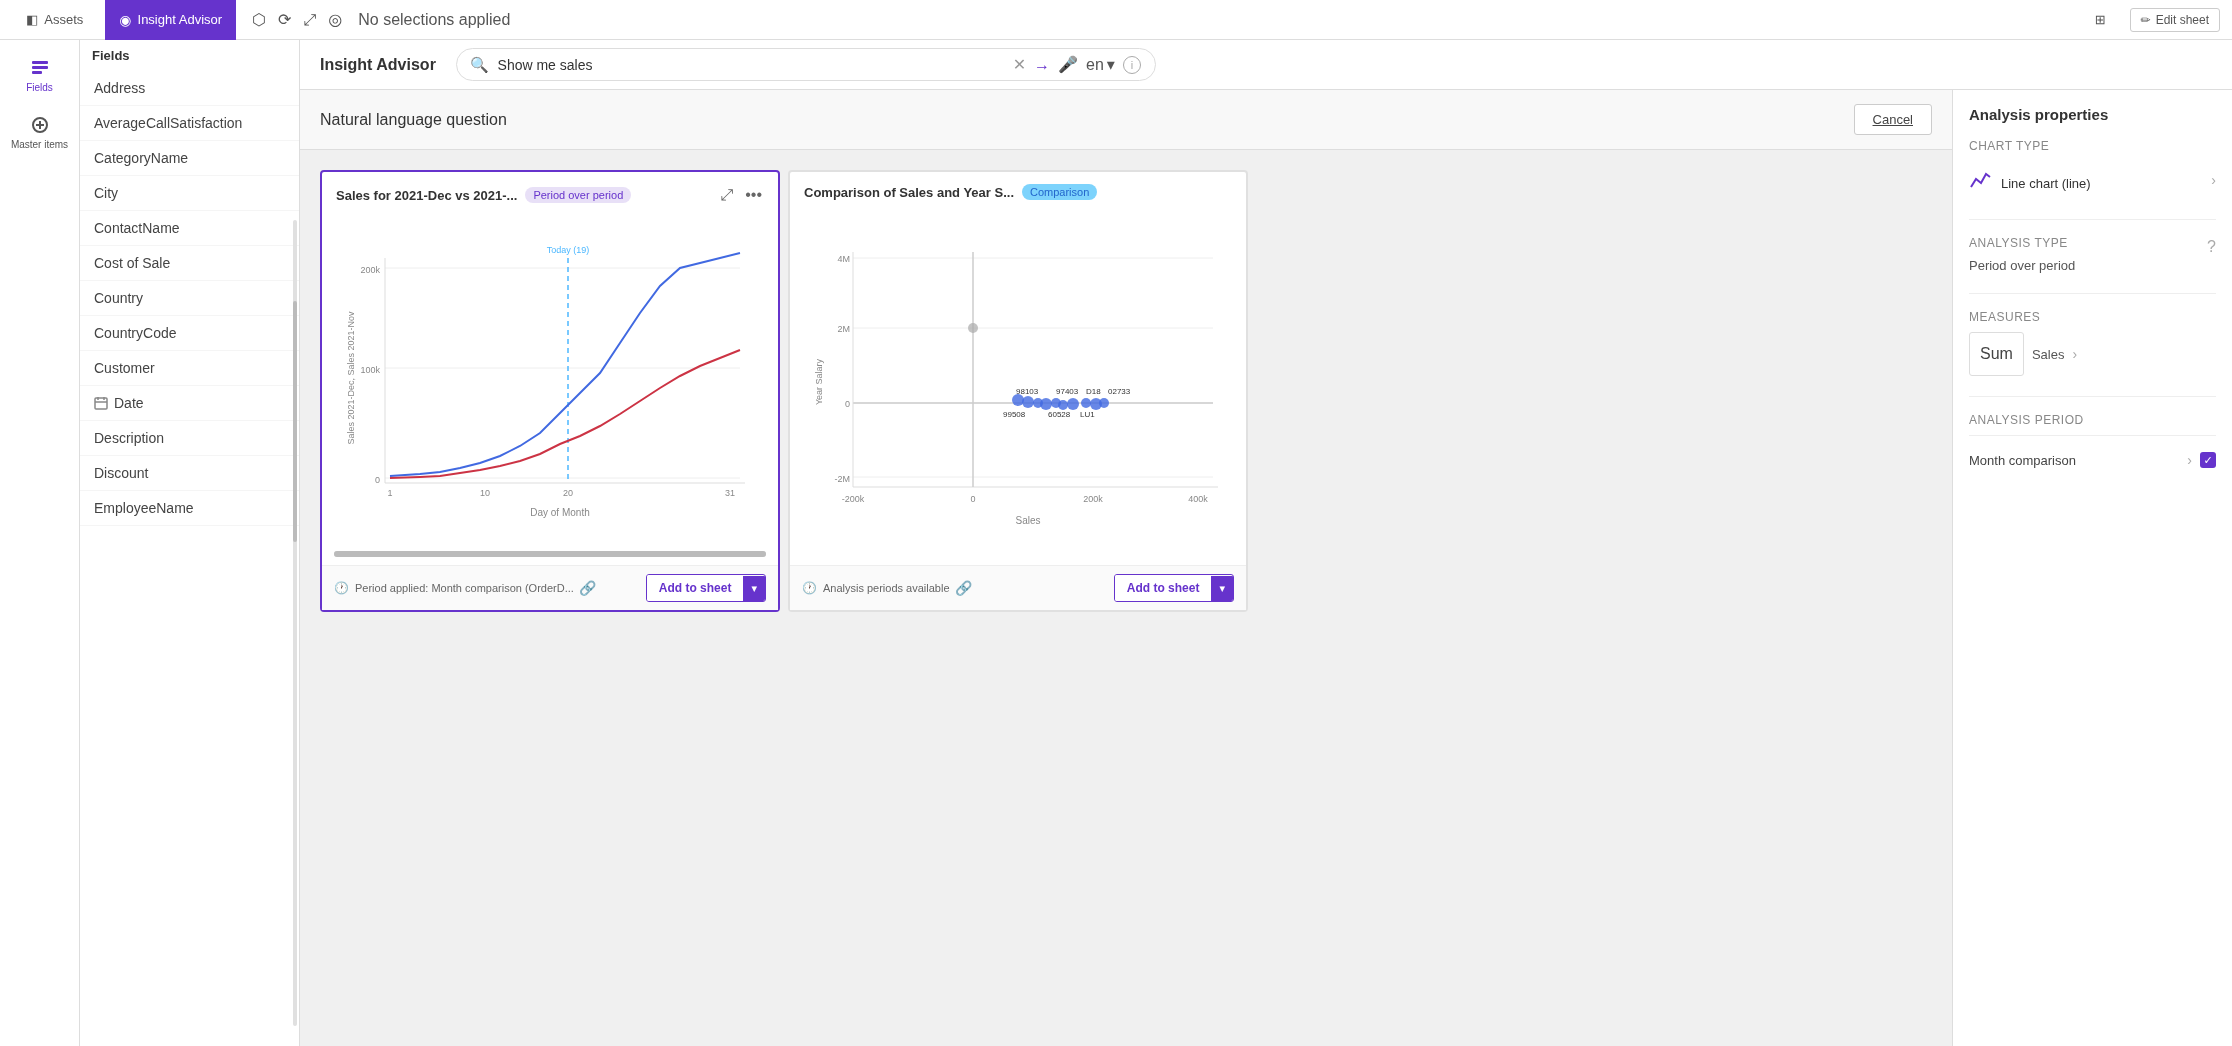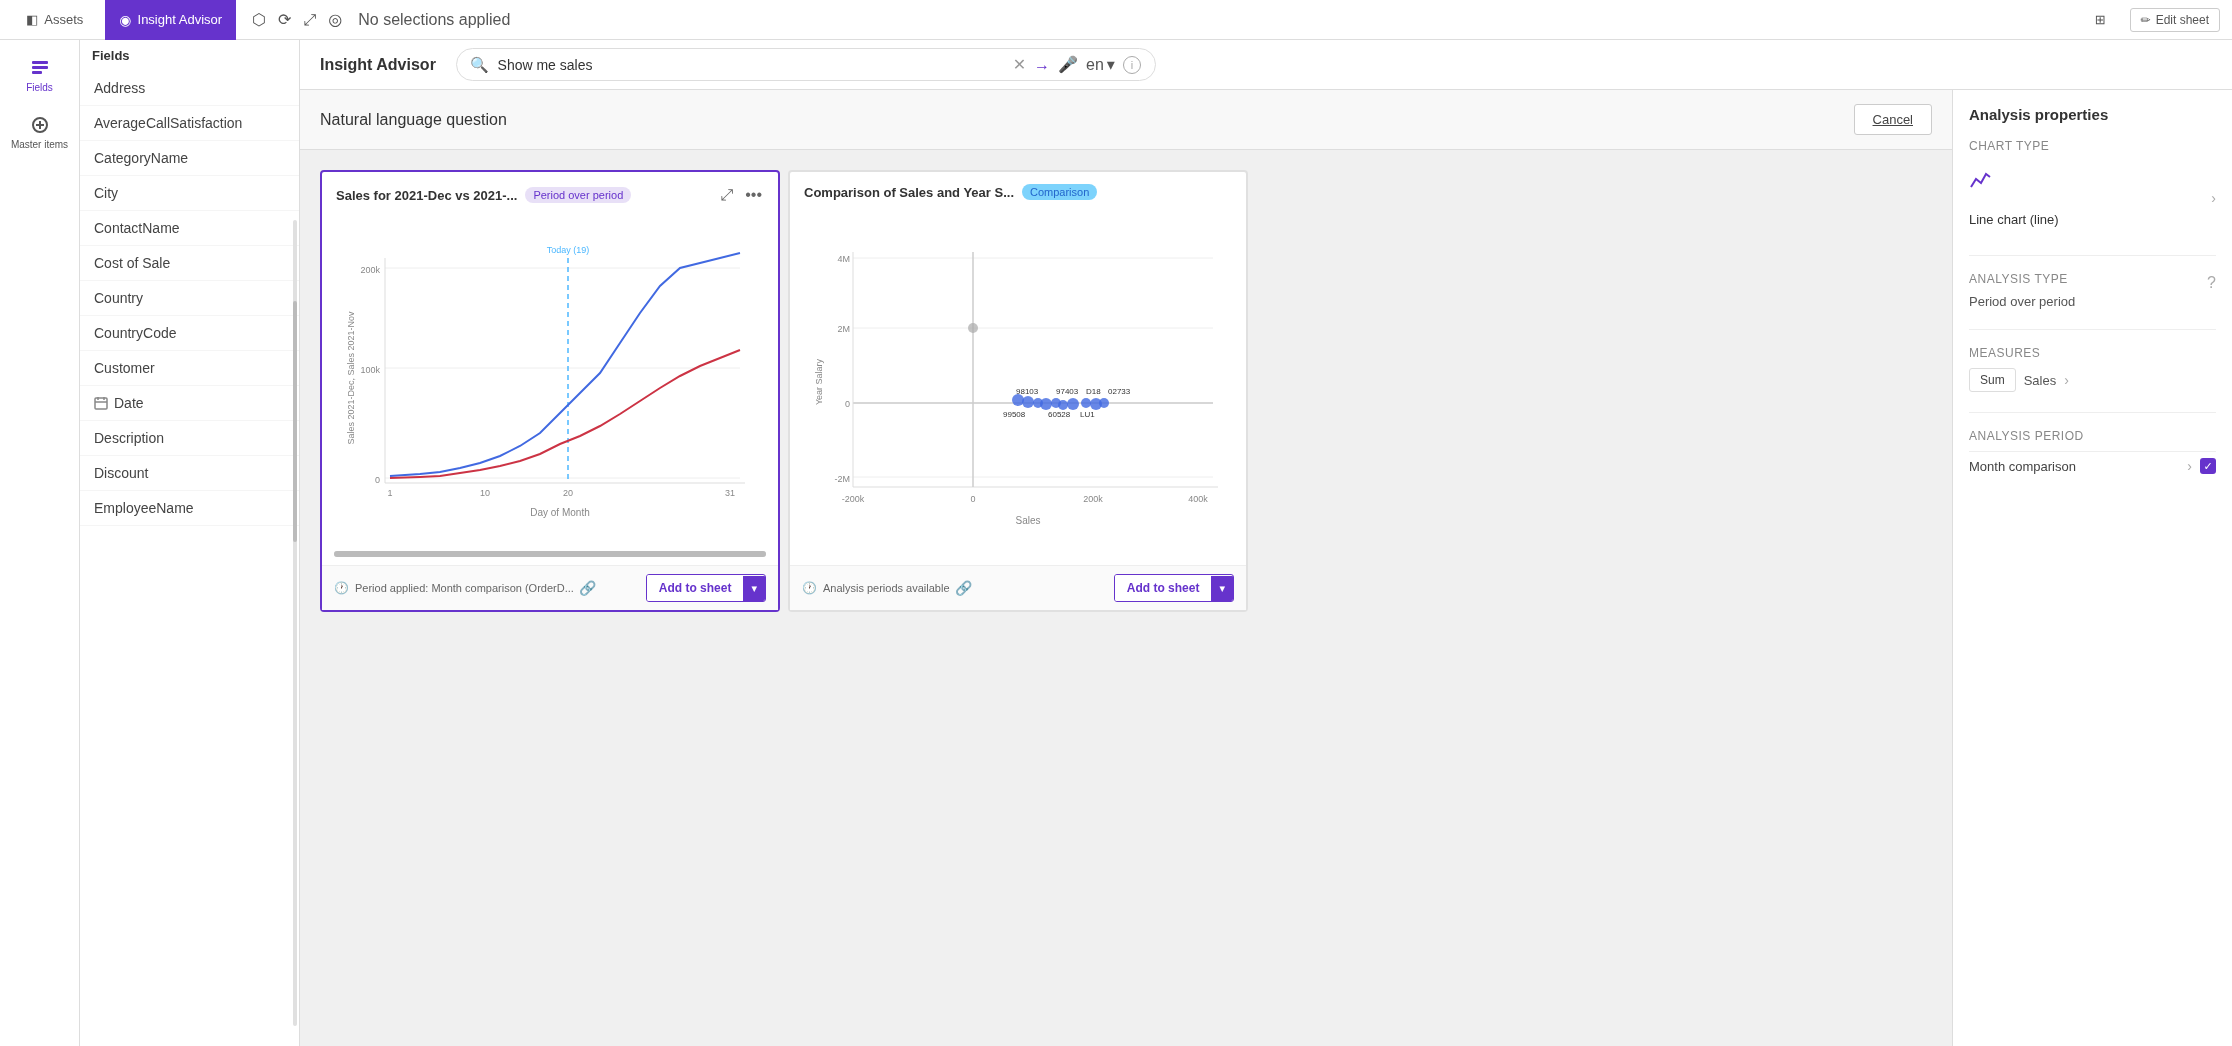--- a/index.html
+++ b/index.html
@@ -177,33 +177,33 @@
       width: 280px; background: #fff; border-left: 1px solid #ddd;
       padding: 16px; overflow-y: auto;
     }
     .prop-title { font-size: 15px; font-weight: 600; color: #333; margin-bottom: 16px; }
     .prop-section { margin-bottom: 20px; }
     .prop-section-title { font-size: 12px; color: #888; margin-bottom: 8px; text-transform: uppercase; letter-spacing: 0.5px; }
     .prop-chart-type {
       display: flex; align-items: center; justify-content: space-between;
       padding: 8px 0;
     }
-    .prop-chart-type-left { display: flex; align-items: flex-start; gap: 21px; flex-direction: column; }
+    .prop-chart-type-left { display: flex; align-items: flex-end; gap: 10px; }
     .prop-chart-type-name { font-size: 13px; color: #333; }
     .prop-chevron { color: #aaa; font-size: 14px; cursor: pointer; }
     .prop-analysis-type { font-size: 13px; color: #555; margin-bottom: 4px; }
     .measures-list { display: flex; gap: 8px; align-items: center; margin-top: 8px; }
     .measure-tag {
-      border: 1px solid #ddd; border-radius: 3px; padding: 4px 10px;
-      font-size: 12px; color: #444; cursor: pointer;
+      border: 1px solid #ddd; border-radius: 3px; padding: 12px 10px;
+      font-size: 16px; color: #444; cursor: pointer;
     }
     .measure-name { font-size: 13px; color: #555; }
     .period-row {
       display: flex; align-items: center; justify-content: space-between;
-      padding: 6px 0; border-top: 1px solid #eee;
+      padding: 16px 0; border-top: 1px solid #eee;
     }
     .period-name { font-size: 13px; color: #444; }
     .period-right { display: flex; align-items: center; gap: 8px; }
     .checkbox-blue {
       width: 16px; height: 16px; background: #6633cc; border-radius: 3px;
       display: flex; align-items: center; justify-content: center;
     }
     .checkbox-blue::after { content: '✓'; color: #fff; font-size: 11px; }
     .prop-question { color: #aaa; font-size: 16px; cursor: pointer; margin-left: 6px; }
 

